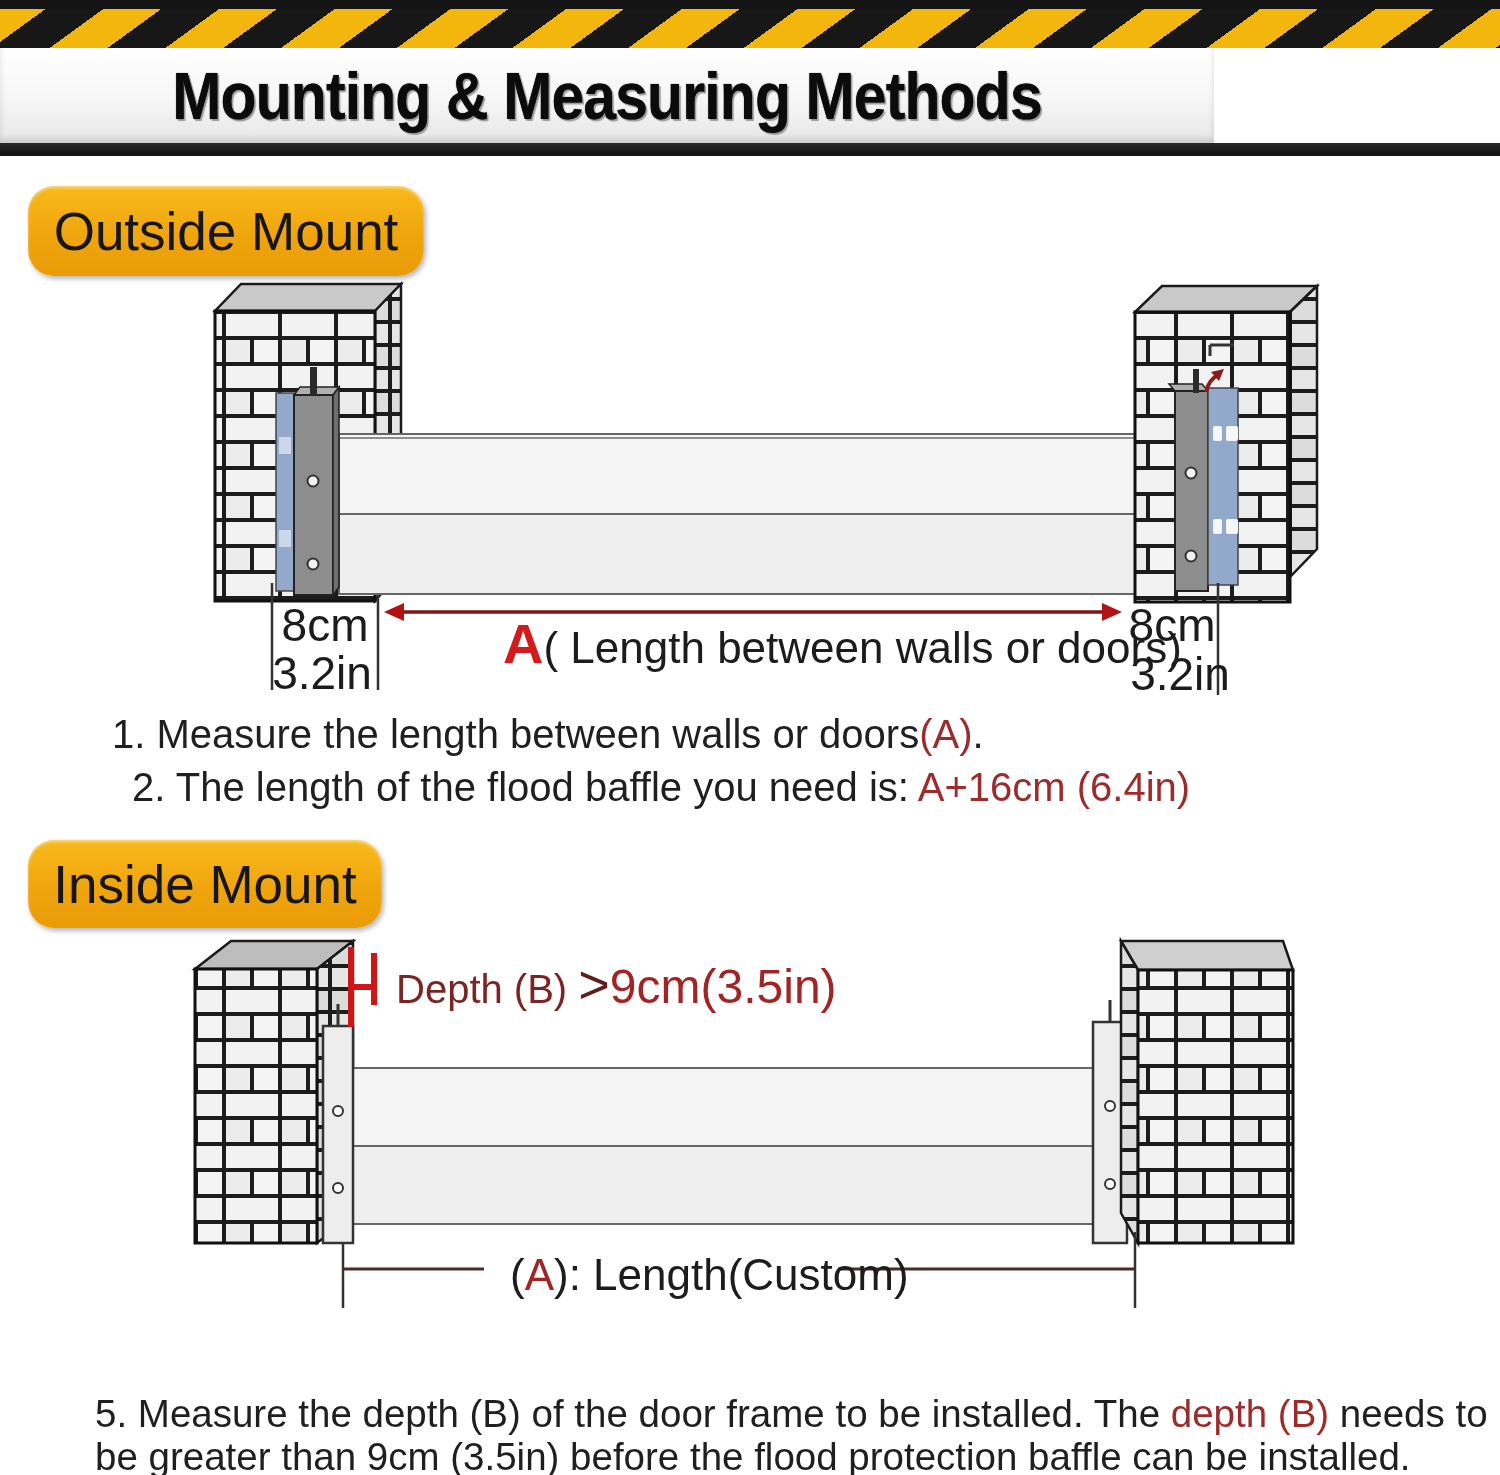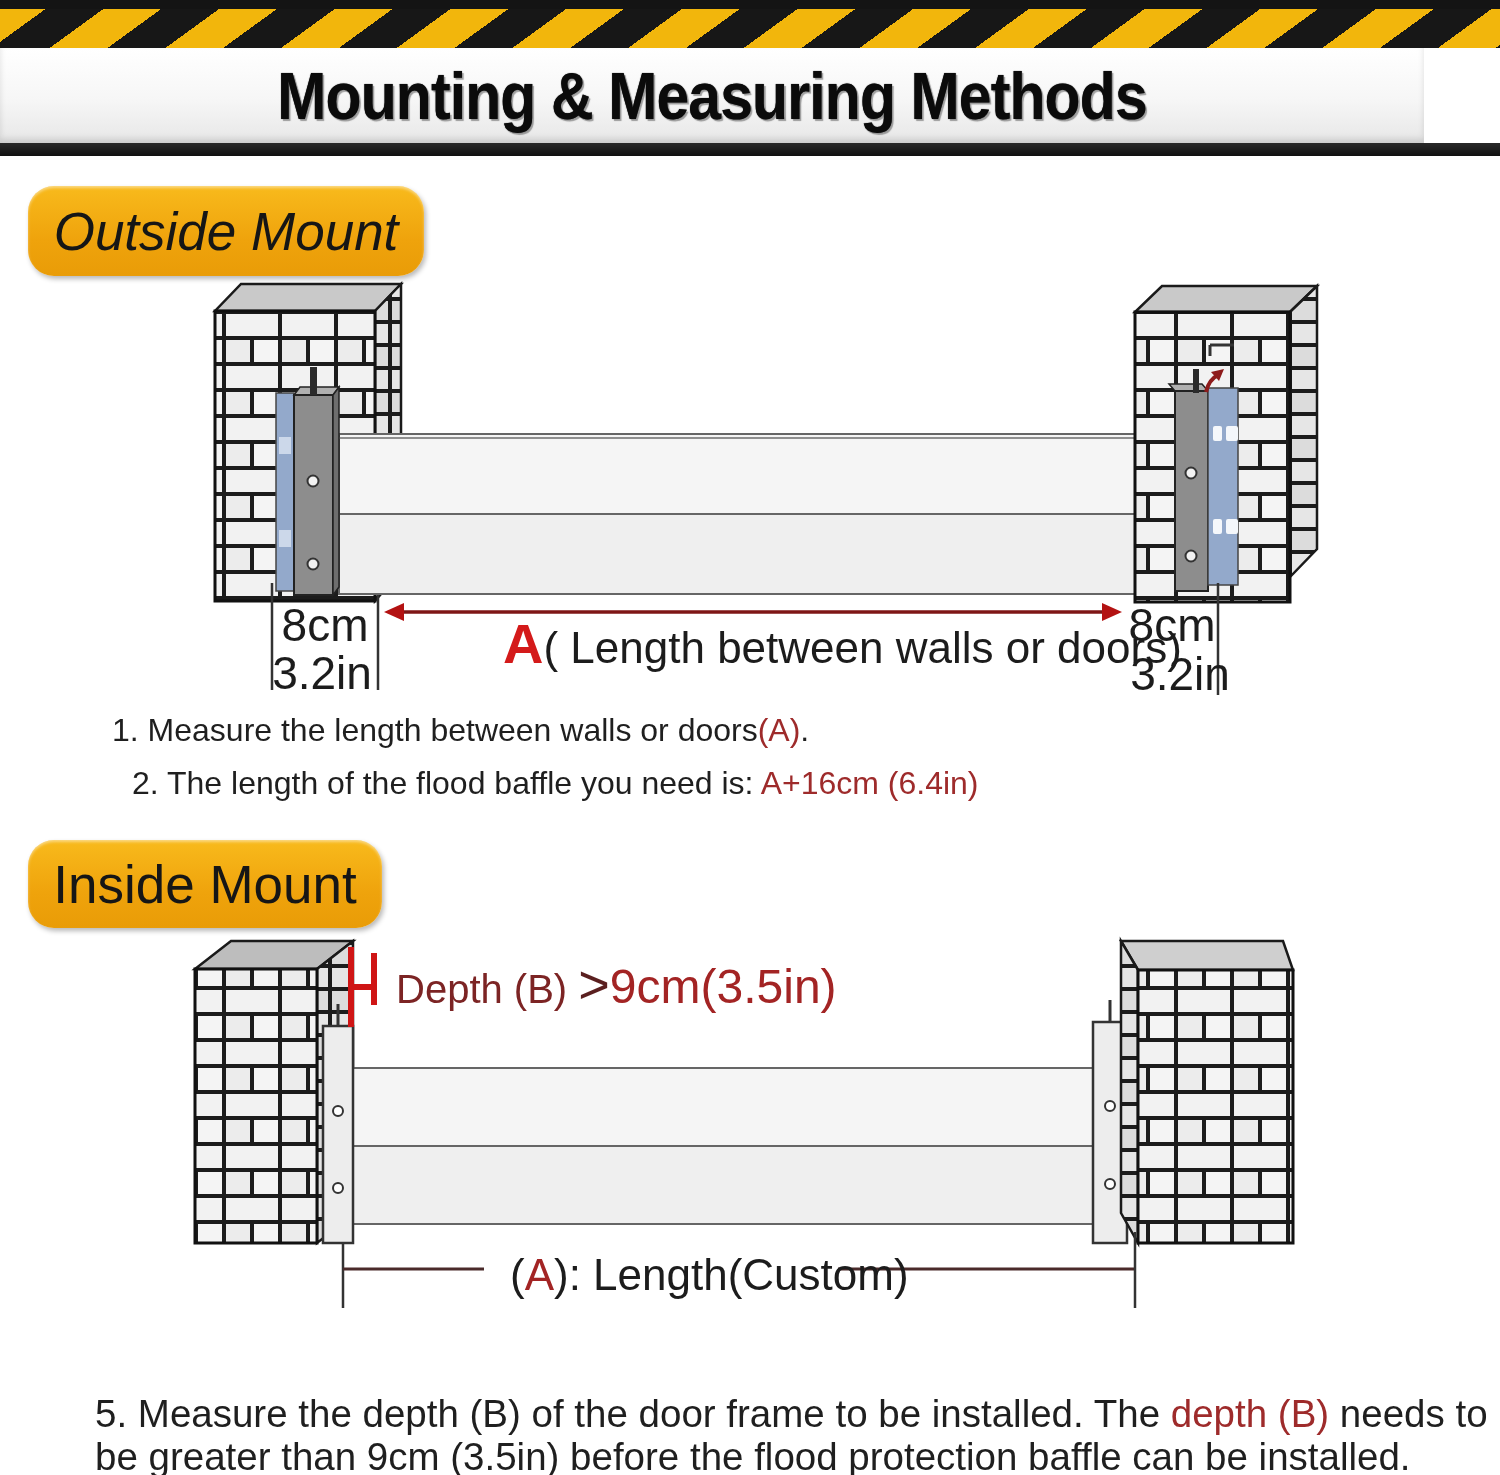--- a/index.html
+++ b/index.html
@@ -9,51 +9,51 @@
   }
   
   .hazard{
     position:absolute; left:0; top:0; width:1500px; height:48px;
     background:repeating-linear-gradient(144deg,#f2b60c 0 34px,#171717 34px 68px);
   }
   .hazard-topbar{
     position:absolute; left:0; top:0; width:1500px; height:9px; background:#141414;
   }
   .titleband{
-    position:absolute; left:0; top:48px; width:1424px; height:95px;
+    position:absolute; left:0; top:48px; width:1214px; height:95px;
     background:linear-gradient(180deg,#ffffff 0%,#f6f6f6 55%,#e7e7e7 100%);
     display:flex; align-items:center; justify-content:center;
     box-shadow:inset 0 -4px 6px rgba(0,0,0,.12);
   }
   .titleband h1{
     margin:0; font-size:67px; font-weight:bold; color:#0b0b0b;
     transform:scaleX(.88); letter-spacing:-1px; white-space:nowrap;
     text-shadow:2px 2px 1px rgba(90,90,90,.55), 0 0 1px #000;
   }
   .divider{
     position:absolute; left:0; top:143px; width:1500px; height:13px;
     background:linear-gradient(180deg,#2a2a2a,#101010);
   }
   
   .badge{
     position:absolute; display:flex; align-items:center; justify-content:center;
     background:linear-gradient(180deg,#f8ba1c 0%,#efa30c 60%,#e99c07 100%);
     border-radius:26px; color:#161616; font-size:53px; white-space:nowrap;
     box-shadow:2px 3px 5px rgba(0,0,0,.28), inset 0 2px 3px rgba(255,255,255,.45);
   }
-  #badge-outside{left:28px; top:186px; width:396px; height:90px;font-style:italic;}
+  #badge-outside{left:28px; top:186px; width:396px; height:90px;}
   #badge-inside{left:28px; top:840px; width:354px; height:88px;}
   
   .diagram{position:absolute; left:0;}
   #svg-outside{top:275px;}
   #svg-inside{top:930px;}
   svg text{font-family:"Liberation Sans", sans-serif;}
   
   .step{
-    position:absolute; font-size:32px; color:#1f1f1f; white-space:nowrap;
+    position:absolute; font-size:40px; color:#1f1f1f; white-space:nowrap;
   }
   .step .accent{color:#9e2b2b;}
   .steppar{
     position:absolute; font-size:38.5px; color:#1f1f1f; line-height:1.12;
     white-space:normal;
   }
   .steppar .accent{color:#9e2b2b;}
 </style>
 </head>
 <body>

